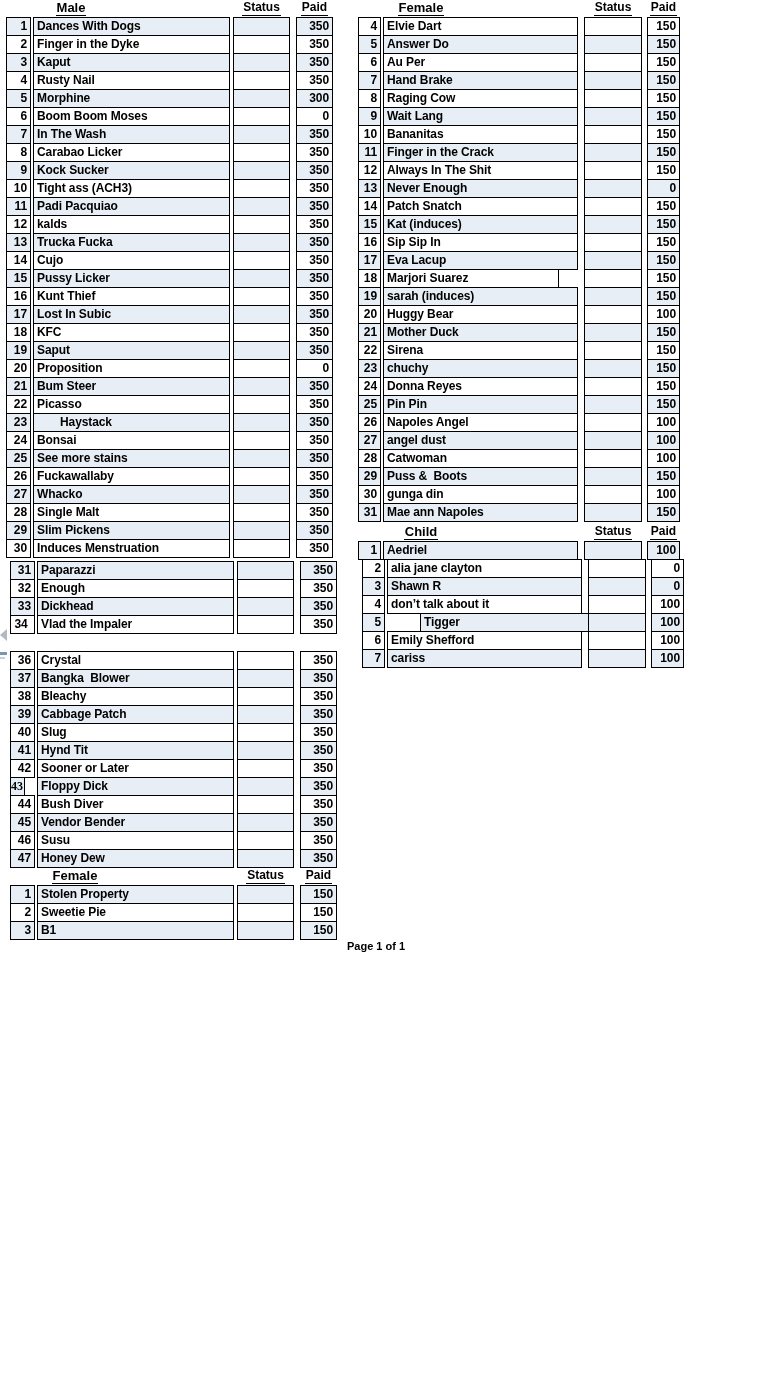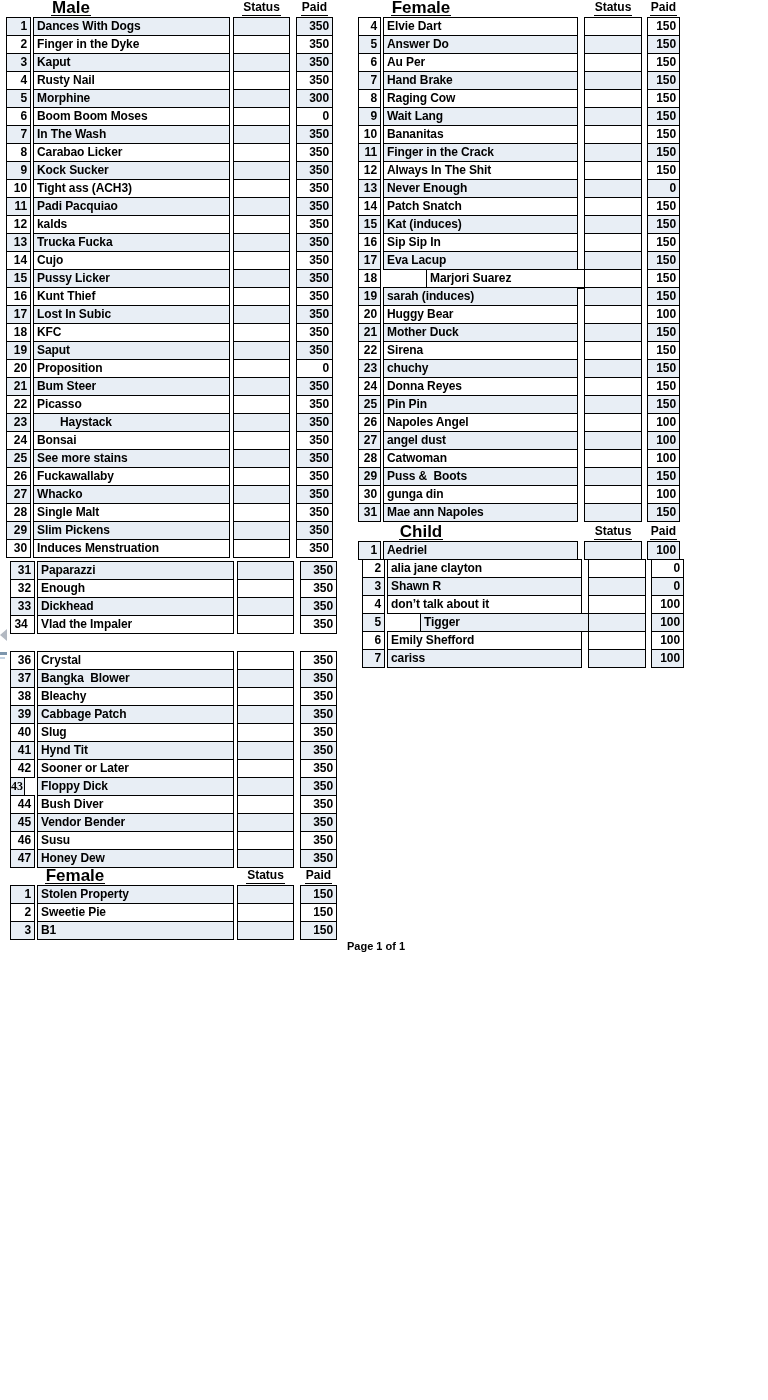--- a/index.html
+++ b/index.html
@@ -1,21 +1,21 @@
 <!DOCTYPE html>
 <html><head>
 <meta charset="utf-8">
 <style>
   *{margin:0;padding:0;box-sizing:border-box}
   html,body{background:#fff}
   body{width:768px;height:1400px;position:relative;overflow:hidden;
        font-family:"Liberation Sans",sans-serif;font-weight:bold;color:#000;}
   .sheet{position:absolute;left:0;top:0;width:768px;height:1400px;background:#fff}
   .table{position:absolute}
-  .hd{position:absolute;top:0;height:17px;font-size:17px;line-height:15px;text-align:center;white-space:pre}
+  .hd{position:absolute;top:0;height:17px;font-size:13px;line-height:15px;text-align:center;white-space:pre}
   .hd>span{display:inline-block;border-bottom:1.5px solid #000;padding:0 1px 0 1px}
   .hd.small{font-size:12px}
   .row{position:absolute;height:19px}
   .cell{position:absolute;top:0;height:19px;border:1px solid #000;background:#fff;
         font-size:12px;line-height:17px;overflow:hidden;letter-spacing:-0.1px}
   .cell.shaded{background:#e8eef5}
   .cell.thick{border-bottom-width:2px;height:20px}
   .num{text-align:right;padding-right:3px}
   .name{text-align:left;padding-left:3px;white-space:pre}
   .paid{text-align:right;padding-right:3px}
@@ -404,21 +404,21 @@
         <div class="cell paid thick" style="left: 289px; top: 0px; width: 33px;">150</div>
       </div>
       <div class="row" style="left: 0px; top: 251px; width: 322px; height: 19px;">
         <div class="cell num shaded" style="left: 0px; top: 0px; width: 23px;">17</div>
         <div class="cell name shaded" style="left: 25px; top: 0px; width: 195px;">Eva Lacup</div>
         <div class="cell status shaded" style="left: 226px; top: 0px; width: 58px;"></div>
         <div class="cell paid shaded" style="left: 289px; top: 0px; width: 33px;">150</div>
       </div>
       <div class="row" style="left: 0px; top: 269px; width: 322px; height: 19px;">
         <div class="cell num thick" style="left: 0px; top: 0px; width: 23px;">18</div>
-        <div class="cell name thick" style="left: 25px; top: 0px; width: 176px; margin-left: 43px;">Marjori Suarez</div>
+        <div class="cell name thick" style="left: 25px; top: 0px; width: 176px;">Marjori Suarez</div>
         <div class="cell status thick" style="left: 226px; top: 0px; width: 58px;"></div>
         <div class="cell paid thick" style="left: 289px; top: 0px; width: 33px;">150</div>
       </div>
       <div class="row" style="left: 0px; top: 287px; width: 322px; height: 19px;">
         <div class="cell num shaded" style="left: 0px; top: 0px; width: 23px;">19</div>
         <div class="cell name shaded" style="left: 25px; top: 0px; width: 195px;">sarah (induces)</div>
         <div class="cell status shaded" style="left: 226px; top: 0px; width: 58px;"></div>
         <div class="cell paid shaded" style="left: 289px; top: 0px; width: 33px;">150</div>
       </div>
       <div class="row" style="left: 0px; top: 305px; width: 322px; height: 19px;">

